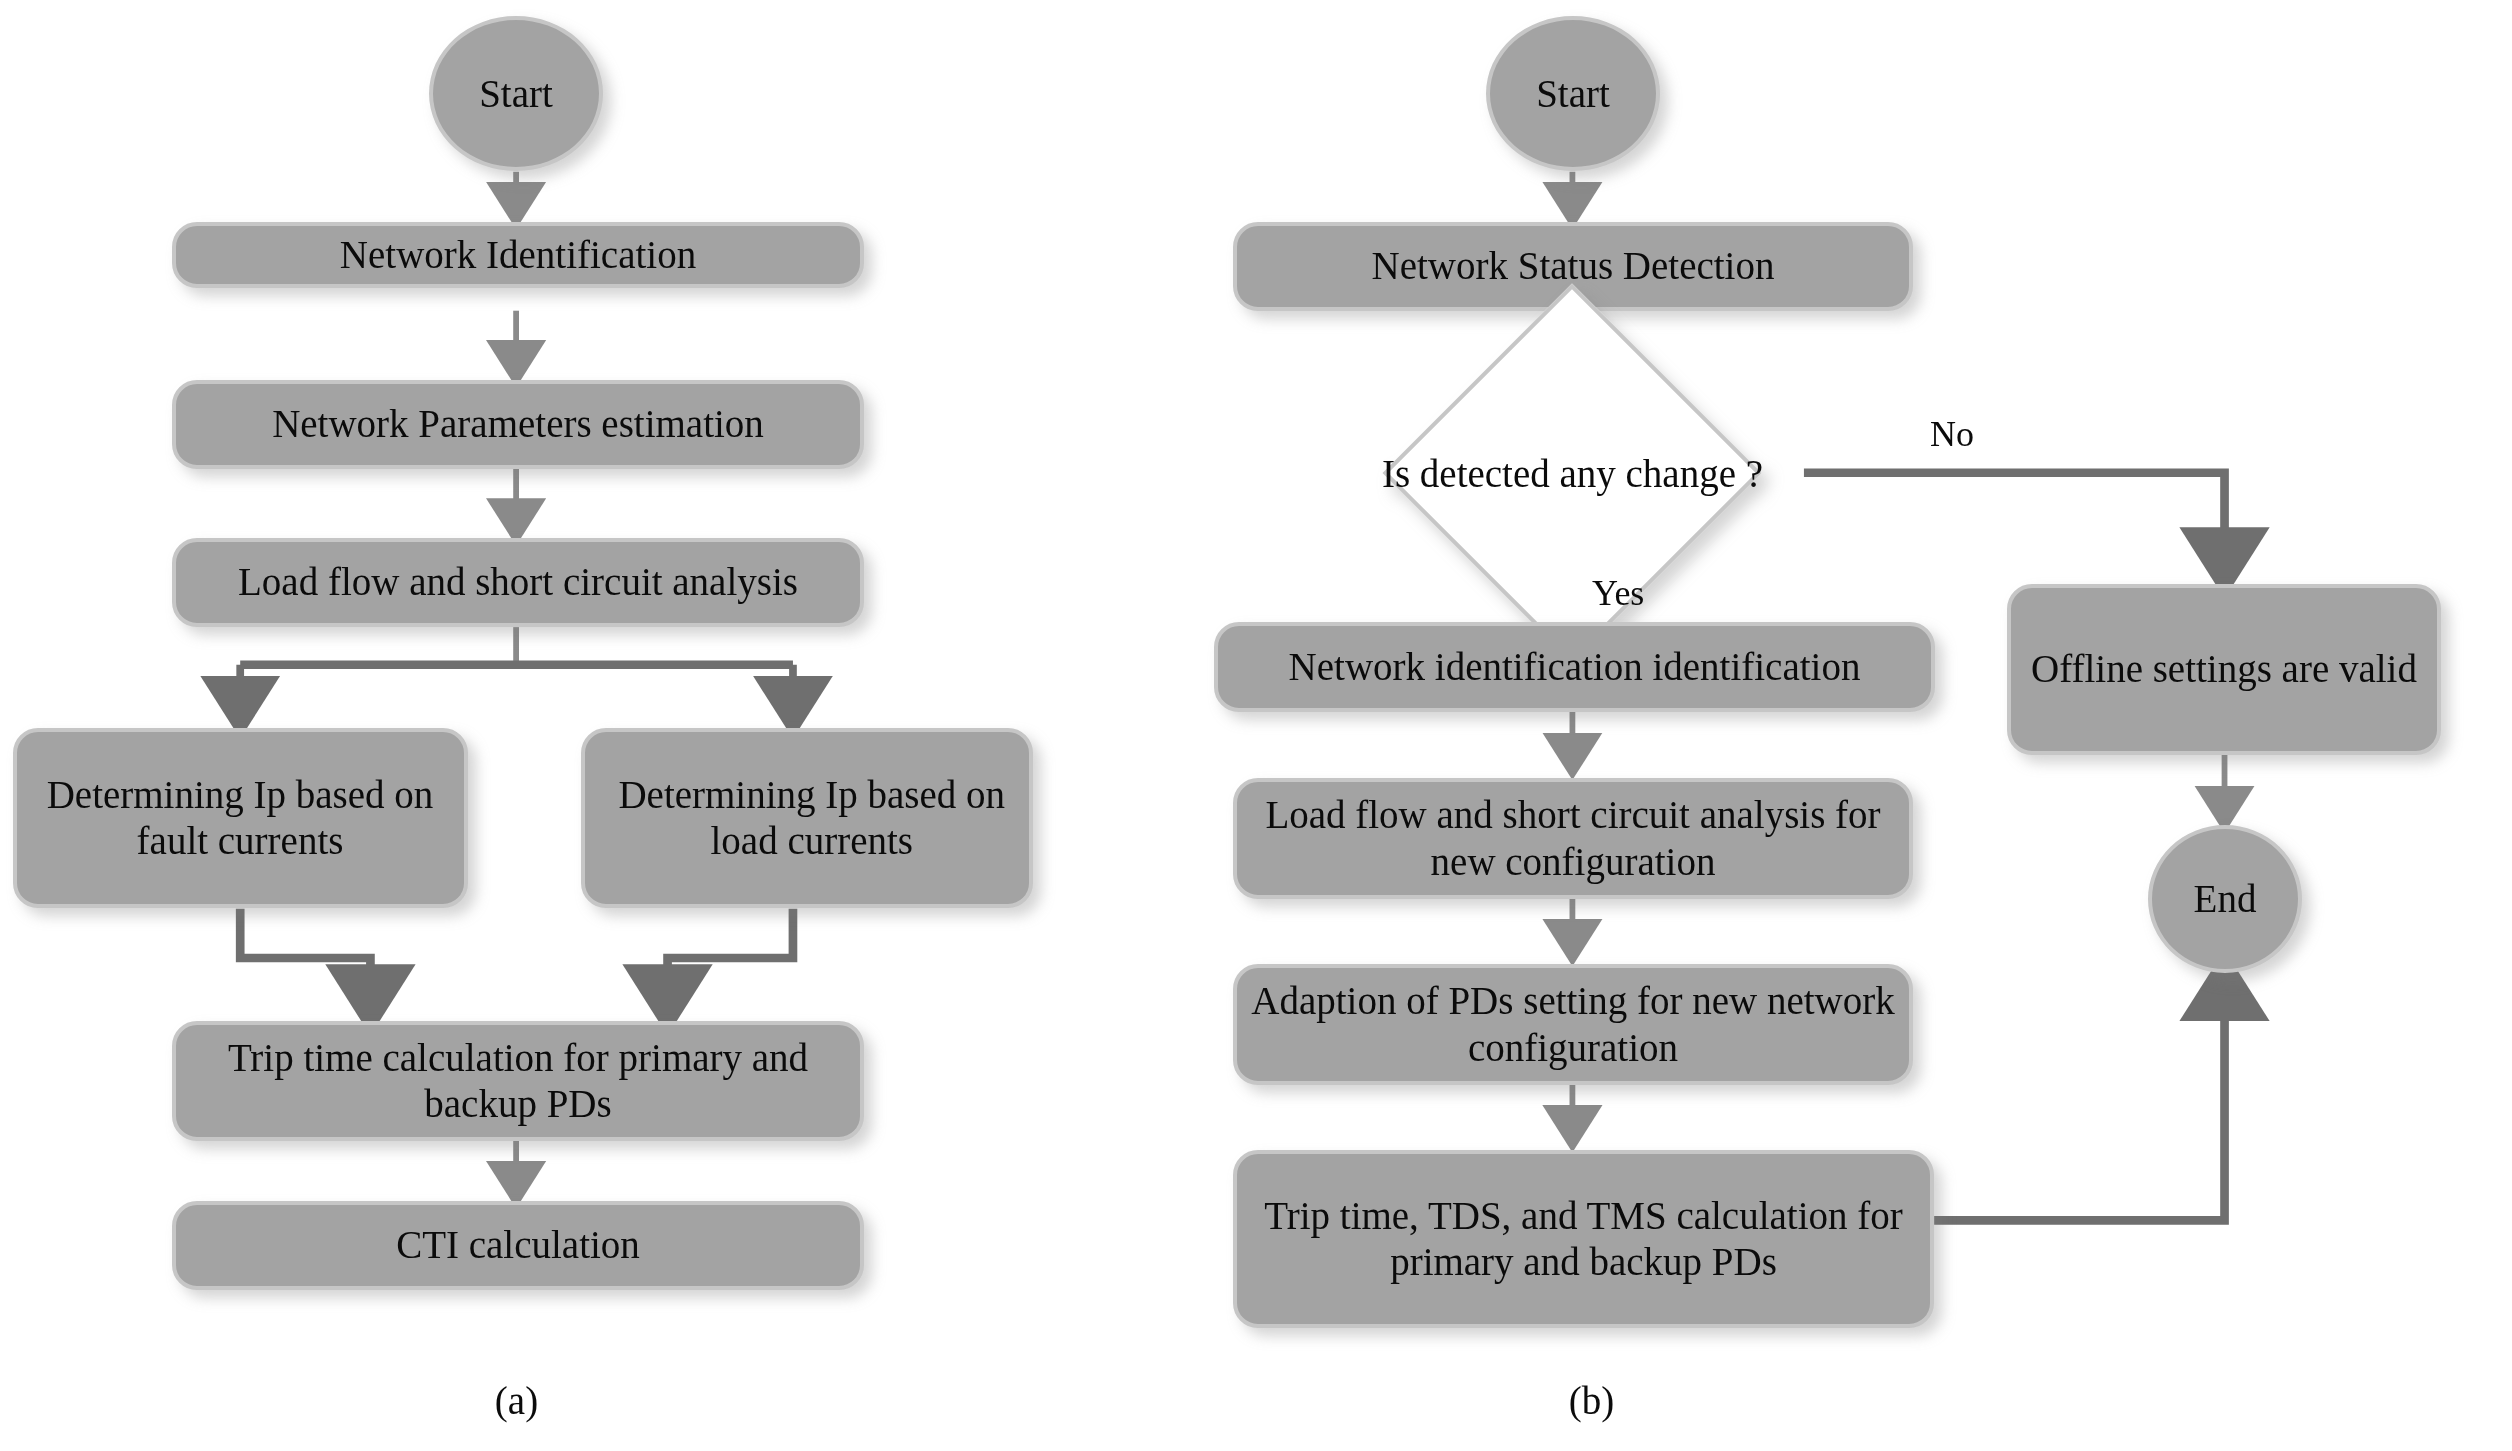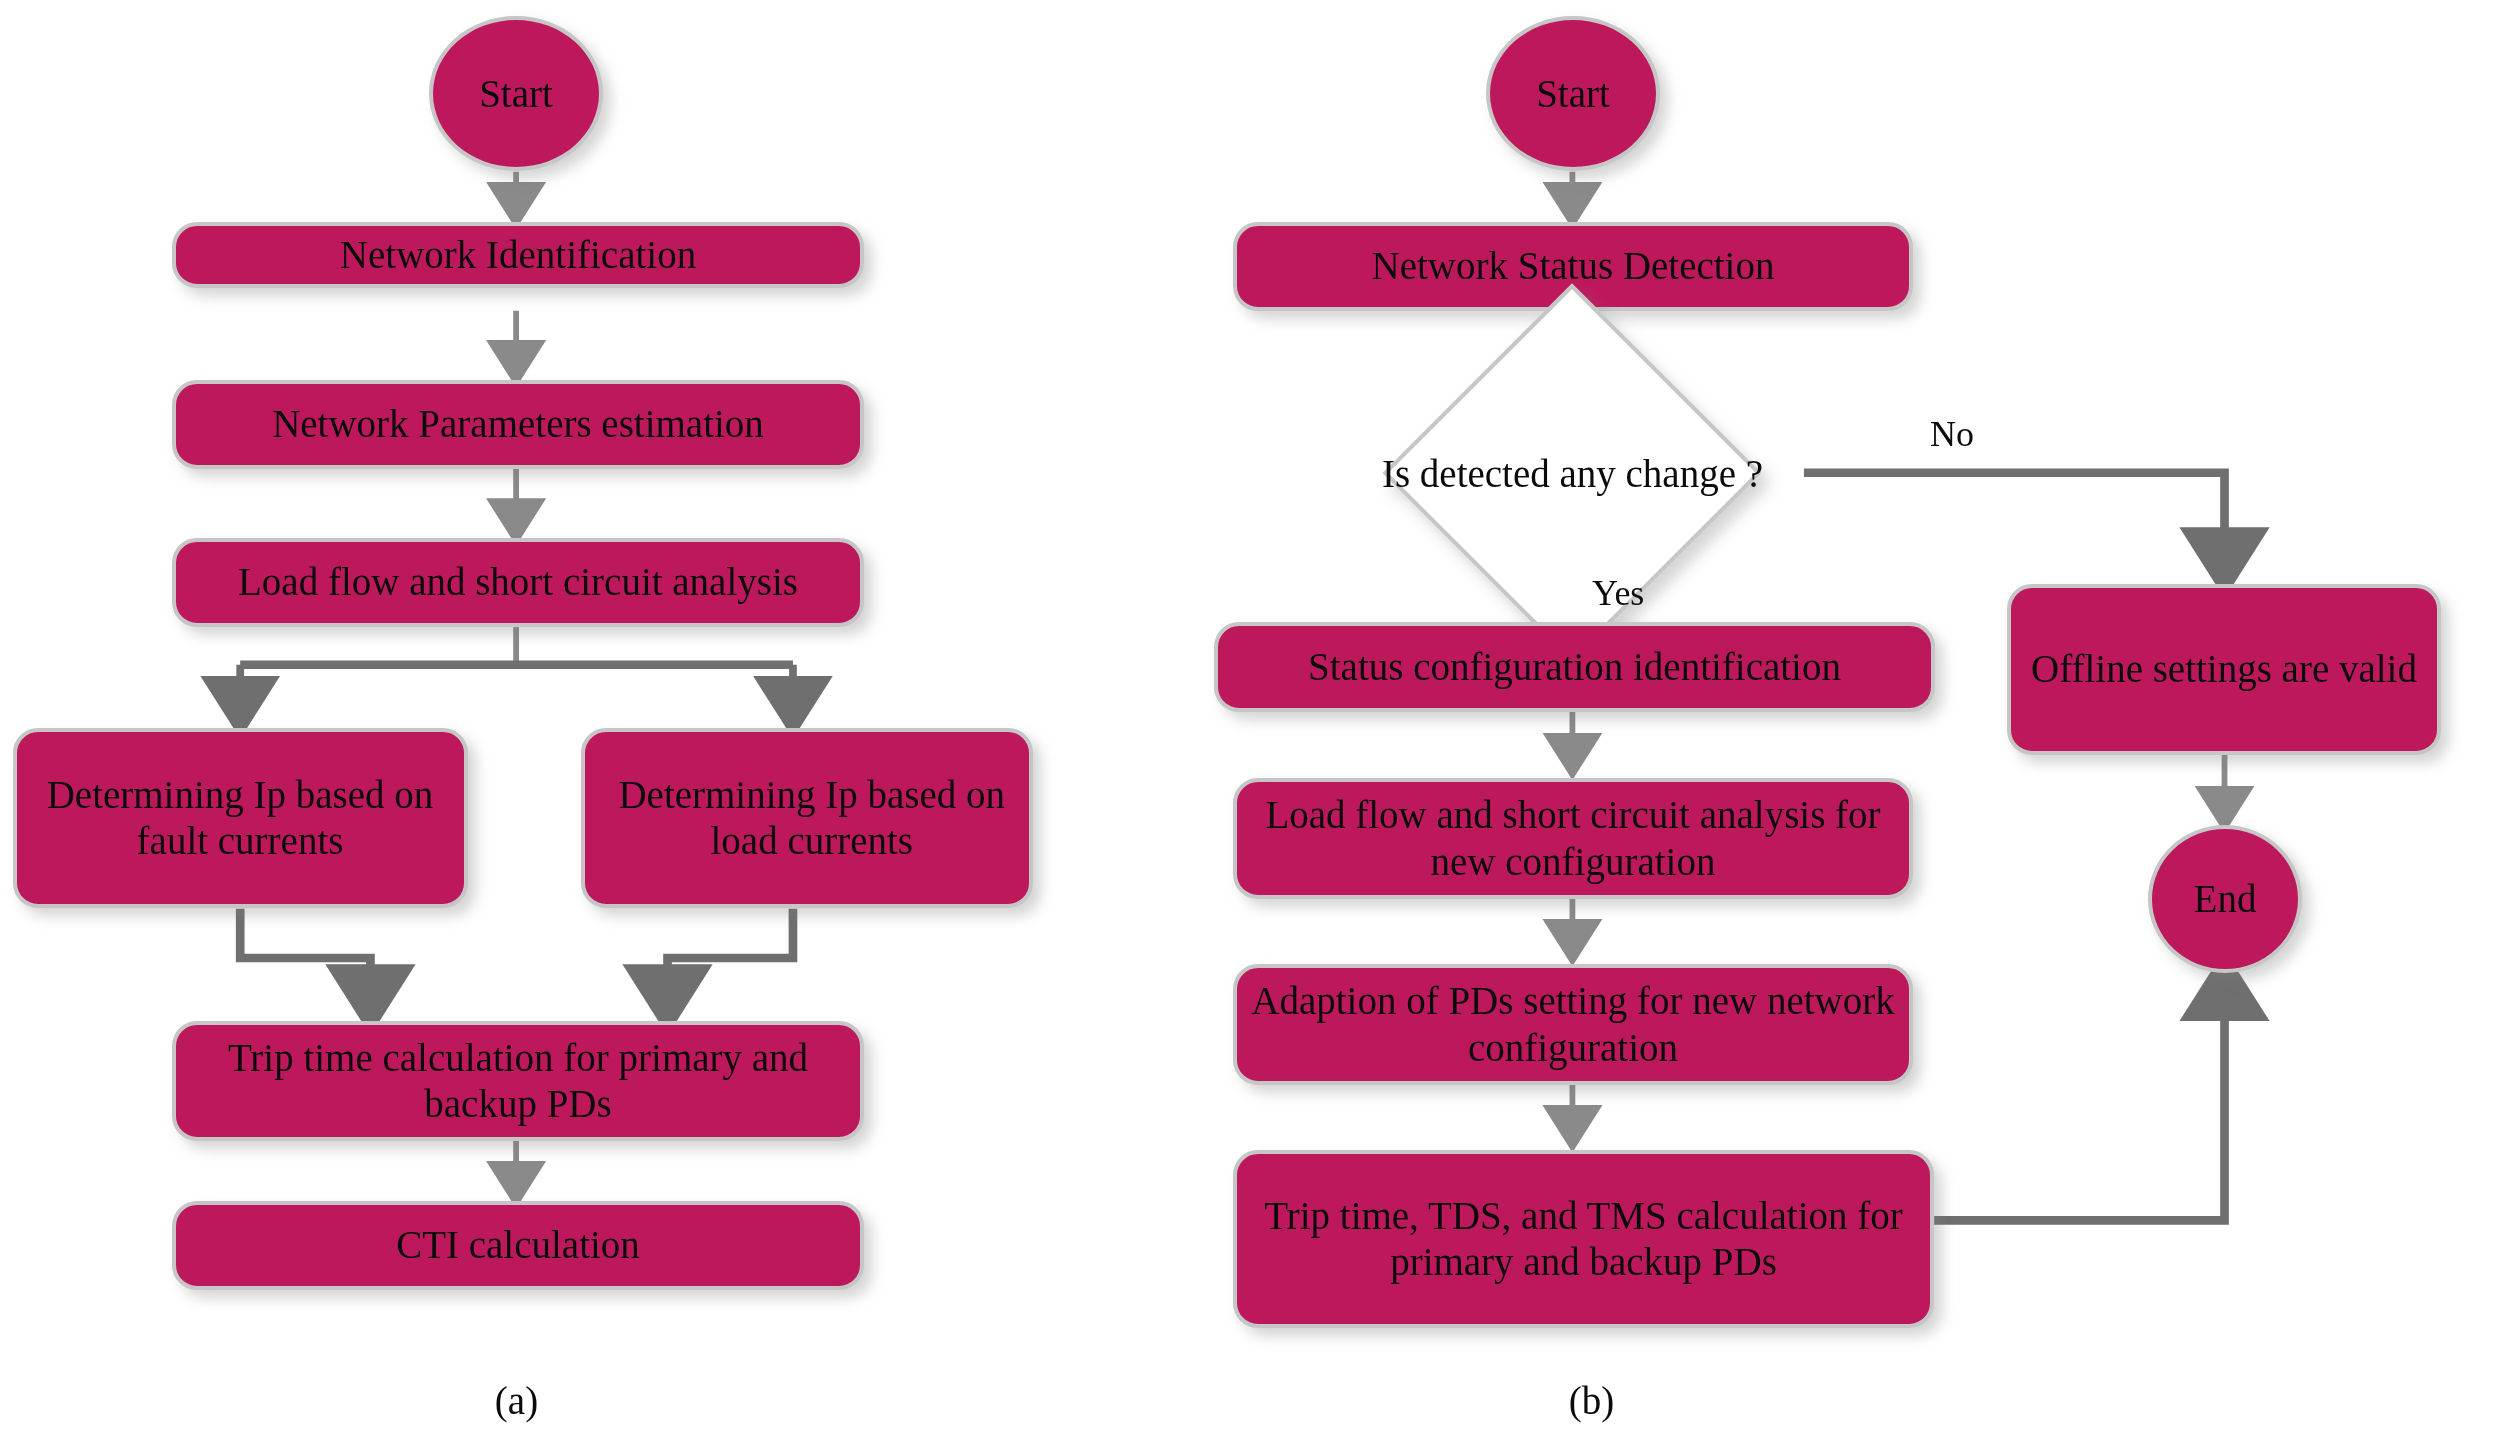--- a/index.html
+++ b/index.html
@@ -11,21 +11,21 @@
   }
   #stage{position:relative;width:2512px;height:1452px;background:#fff;}
 
   svg#wires{position:absolute;left:0;top:0;width:2512px;height:1452px;pointer-events:none;}
 
   .node{
     position:absolute;
     box-sizing:border-box;
     display:flex;align-items:center;justify-content:center;
     text-align:center;
-    background:#be185d;
+    background:#a3a3a3;
     border:4.8px solid #c6c6c6;
     color:#0b0b0b;
     line-height:1.18;
     padding:0 13.5px;
     filter:drop-shadow(8.7px 8.7px 6.8px rgba(120,120,120,0.32));
   }
   .proc{border-radius:25px;font-size:39px;}
   .term{
     border-radius:50%;
     font-size:39px;
@@ -169,21 +169,21 @@
 
   <div class="edgelbl" style="left:1930px;top:413px;">
     <span>No</span>
   </div>
 
   <div class="edgelbl" style="left:1592px;top:572px;">
     <span>Yes</span>
   </div>
 
   <div class="node proc" style="left:1214px;top:622px;width:721px;height:90px;">
-    <span>Status configuration identification</span>
+    <span>Network identification identification</span>
   </div>
 
   <div class="node proc" style="left:1233px;top:778px;width:680px;height:121px;font-family:Liberation Serif, serif;">
     <span>Load flow and short circuit analysis for new configuration</span>
   </div>
 
   <div class="node proc" style="left:1233px;top:964px;width:680px;height:121px;">
     <span>Adaption of PDs setting for new network configuration</span>
   </div>
 

